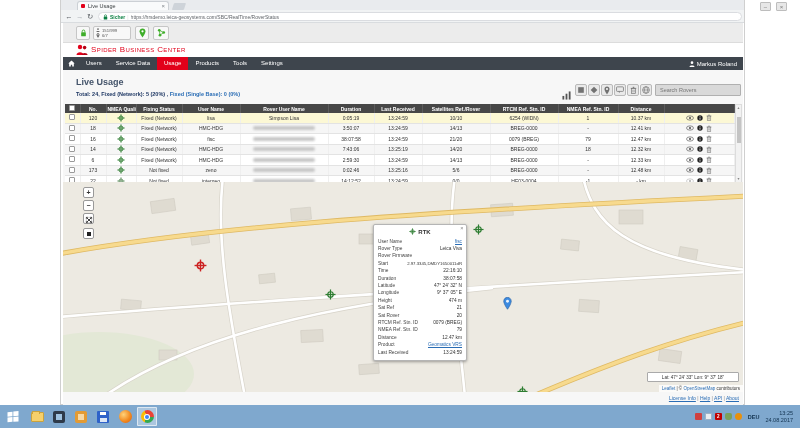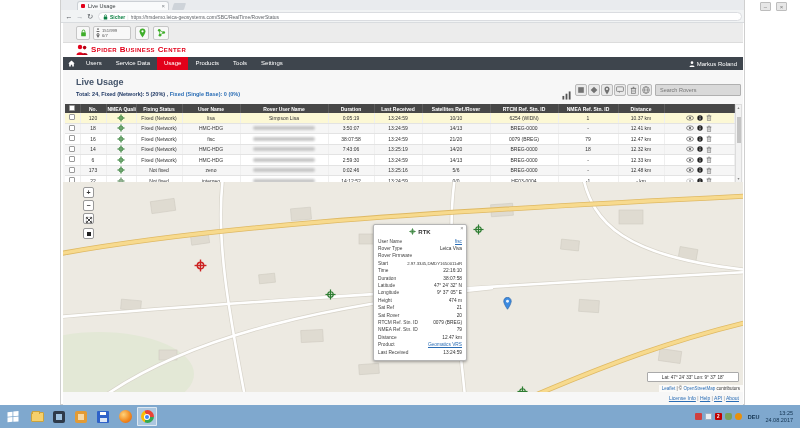--- a/index.html
+++ b/index.html
@@ -23,21 +23,21 @@
   .urltext{font-size:5px;color:#5f6368;white-space:nowrap;overflow:hidden}
   .ghostctl{position:absolute;left:760px;top:2px;display:flex;gap:5px}
   .ghostctl span{width:11px;height:9px;background:#e7e7e7;border:1px solid #bdbdbd;border-radius:1px;font-size:6px;line-height:8px;text-align:center;color:#777;box-sizing:border-box}
 
   
   .licbar{position:absolute;left:2px;top:23px;width:680px;height:20px;background:#ececec;border-bottom:1px solid #dcdcdc;box-sizing:border-box}
   .licbtn{position:absolute;top:2.5px;height:14px;background:#f8f8f8;border:1px solid #c6c6c6;border-radius:2px;display:flex;align-items:center;justify-content:center;box-sizing:border-box;color:#3fae2a}
   .licstats{position:absolute;left:30px;top:2.5px;width:38px;height:14px;background:#f8f8f8;border:1px solid #c6c6c6;border-radius:2px;box-sizing:border-box;padding:1px 2px;color:#555}
   .licstats .row{display:flex;align-items:center;gap:2px;font-size:4.2px;line-height:5.4px;color:#555}
   .sitehdr{position:absolute;left:2px;top:43px;width:680px;height:14px;background:#fff}
-  .brand{position:absolute;left:28px;top:0;font-size:8px;line-height:14px;color:#e2001a;font-variant:small-caps;font-weight:700;letter-spacing:.4px}
+  .brand{position:absolute;left:28px;top:0;font-size:8px;line-height:14px;color:#e2001a;font-variant:small-caps;font-weight:400;letter-spacing:.4px}
   .navbar{position:absolute;left:2px;top:57px;width:680px;height:13px;background:#3e454d;display:flex;align-items:stretch}
   .nav-home{width:16px;display:flex;align-items:center;justify-content:center;color:#fff}
   .nav-item{font-size:6px;color:#fff;line-height:13px;padding:0 7px;white-space:nowrap}
   .nav-item.active{background:#e2001a}
   .nav-user{margin-left:auto;display:flex;align-items:center;gap:2px;font-size:6px;color:#fff;padding:0 6px;white-space:nowrap}
 
   .content{position:absolute;left:2px;top:70px;width:680px;height:335px;background:#f7f7f7}
   .pgtitle{position:absolute;left:13px;top:7px;font-size:9px;font-weight:bold;color:#44546a}
   .summary{position:absolute;left:13px;top:21px;font-size:5.5px;color:#1f3864;font-weight:bold;white-space:nowrap}
   .summary .lnk{color:#2a6db5}

